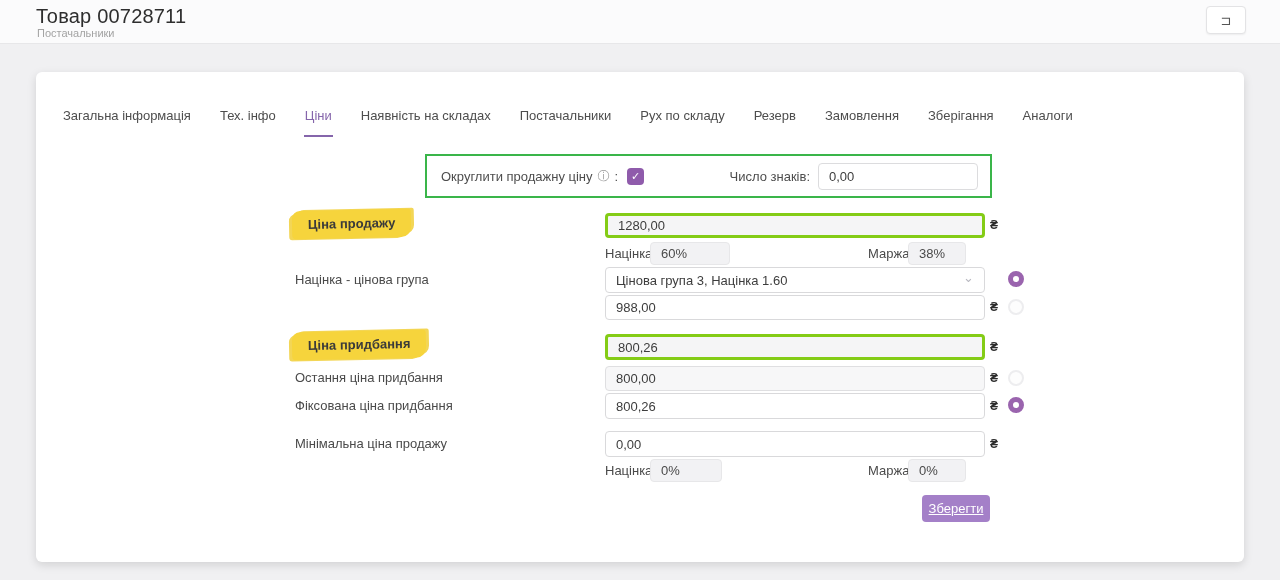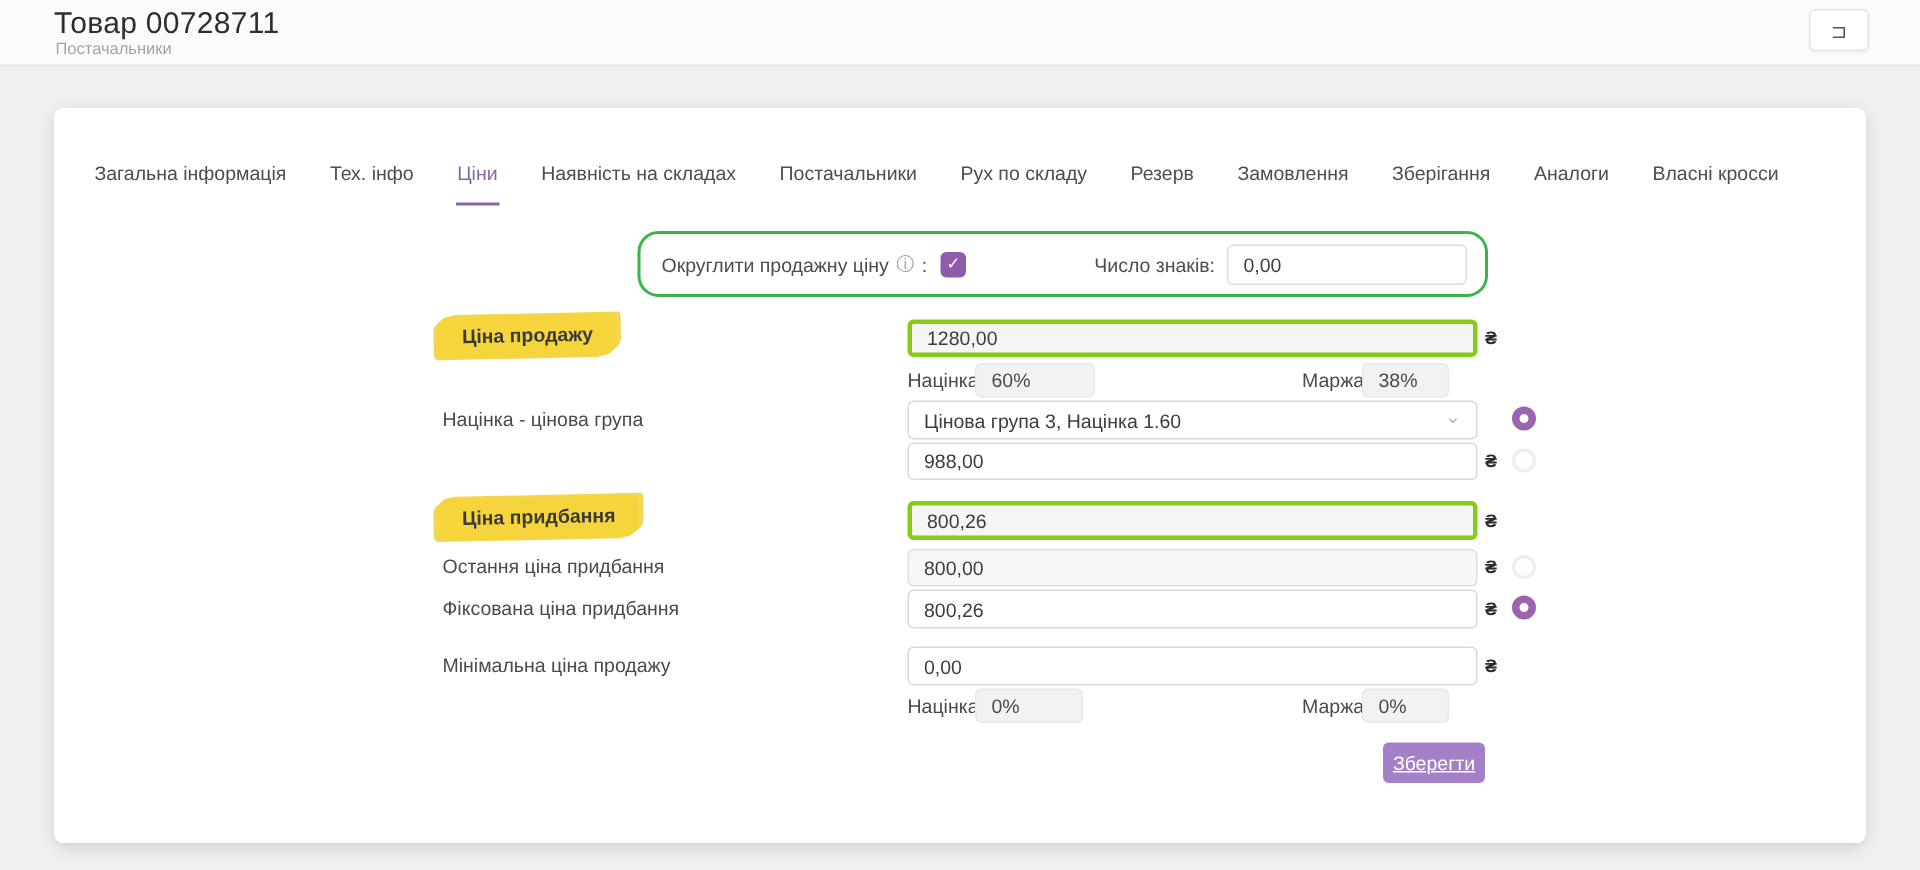--- a/index.html
+++ b/index.html
@@ -43,21 +43,21 @@
     display:flex; gap:27px; align-items:flex-start;
   }
   .tab {
     font-size:13px; color:#4d4d4d; padding:6px 1px 12px 1px;
     white-space:nowrap; cursor:pointer; border-bottom:2px solid transparent;
   }
   .tab.active { color:#8565ab; border-bottom:2px solid #8565ab; }
   
   .green-box {
     position:absolute; left:389px; top:82px; width:567px; height:44px;
-    border:2px solid #3ab54a; border-radius:14px;
+    border:2px solid #3ab54a; border-radius:0;
     display:flex; align-items:center; justify-content:space-between;
     padding:0 12px 0 14px;
   }
   .gb-left { display:flex; align-items:center; gap:5px; }
   .gb-label { font-size:13px; color:#4d4d4d; }
   .info-icon { font-size:12px; color:#9a9a9a; font-style:normal; }
   .gb-colon { font-size:13px; color:#4d4d4d; }
   .checkbox {
     width:17px; height:17px; margin-left:4px;
     background:#8f5bab; border-radius:4px;
@@ -139,21 +139,20 @@
     <div class="tab">Загальна інформація</div>
     <div class="tab">Тех. інфо</div>
     <div class="tab active">Ціни</div>
     <div class="tab">Наявність на складах</div>
     <div class="tab">Постачальники</div>
     <div class="tab">Рух по складу</div>
     <div class="tab">Резерв</div>
     <div class="tab">Замовлення</div>
     <div class="tab">Зберігання</div>
     <div class="tab">Аналоги</div>
-    <div class="tab">Власні кросси</div>
   </div>
 
   <div class="green-box">
     <div class="gb-left">
       <span class="gb-label">Округлити продажну ціну</span>
       <span class="info-icon">ⓘ</span>
       <span class="gb-colon">:</span>
       <span class="checkbox">
         <span>✓</span>
       </span>

